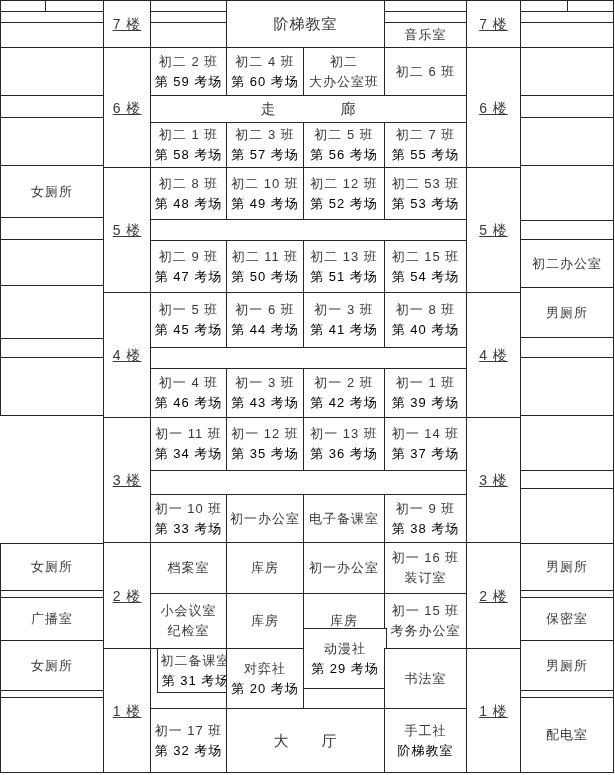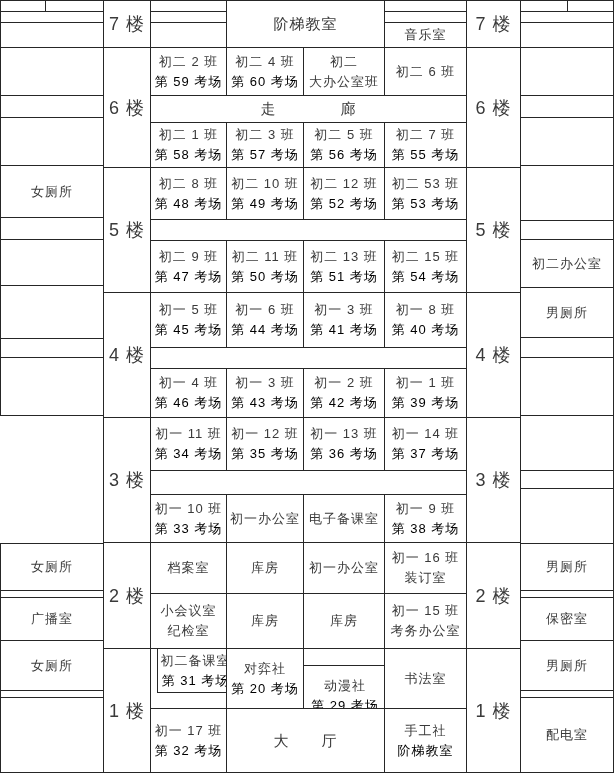--- a/index.html
+++ b/index.html
@@ -8,21 +8,21 @@
   .cell{
     position:absolute;box-sizing:border-box;
     border:1px solid #262626;background:#fff;
     display:flex;flex-direction:column;align-items:center;justify-content:center;
     font-size:13px;line-height:20px;text-align:center;overflow:hidden;
     letter-spacing:1px;
   }
   .cell span{display:block;}
   .red{color:#000000;}
   .lg{font-size:15px;}
-  .fl{font-size:18px;}
+  .fl{font-size:14px;text-decoration:underline;}
 </style>
 </head>
 <body>
 
 <div id="stage">
 
   <div class="cell" style="left:0;top:0;width:46px;height:12px"></div>
   <div class="cell" style="left:45px;top:0;width:59px;height:12px"></div>
   <div class="cell" style="left:0;top:11px;width:104px;height:12px"></div>
   <div class="cell" style="left:0;top:22px;width:104px;height:26px"></div>
@@ -248,21 +248,21 @@
     </div>
 
   <div class="cell" style="left:157px;top:648px;width:77px;height:45px">
       <span>初二备课室</span>
       <span class="red">第 31 考场</span>
     </div>
   <div class="cell" style="left:226px;top:648px;width:78px;height:61px">
       <span>对弈社</span>
       <span class="red">第 20 考场</span>
     </div>
-  <div class="cell" style="left:303px;top:665px;width:84px;height:61px">
+  <div class="cell" style="left:303px;top:628px;width:84px;height:61px">
       <span>动漫社</span>
       <span class="red">第 29 考场</span>
     </div>
   <div class="cell" style="left:384px;top:648px;width:83px;height:61px">
       <span>书法室</span>
     </div>
   <div class="cell" style="left:150px;top:708px;width:77px;height:65px">
       <span>初一 17 班</span>
       <span class="red">第 32 考场</span>
     </div>

